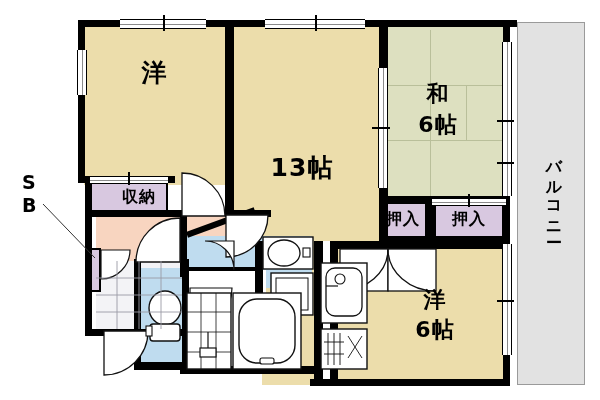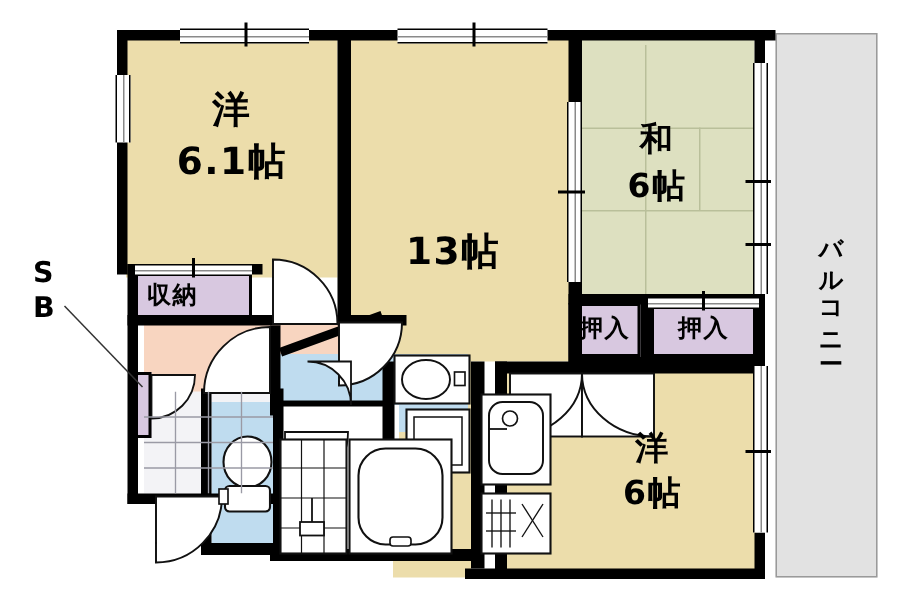--- a/index.html
+++ b/index.html
@@ -82,21 +82,21 @@
   <div class="fill" style="left:517px;top:22px;width:68px;height:363px;background:#e2e2e2;border:1px solid #9a9a9a;"></div>
 
   <div class="tat" style="left:388px;top:85px;width:115px;height:1px;"></div>
   <div class="tat" style="left:430px;top:85px;width:1px;height:111px;"></div>
   <div class="tat" style="left:388px;top:140px;width:43px;height:1px;"></div>
   <div class="tat" style="left:430px;top:140px;width:73px;height:1px;"></div>
   <div class="tat" style="left:466px;top:85px;width:1px;height:55px;"></div>
   <div class="tat" style="left:430px;top:30px;width:1px;height:55px;"></div>
 
   <div class="abs" style="left:90px;top:180px;width:78px;height:36px;background:#d8c8e0;border:2.5px solid #000;"></div>
-  <div class="lbl lbl-sm" style="left:76px;top:189px;width:78px;">収納</div>
+  <div class="lbl lbl-sm" style="left:100px;top:189px;width:78px;">収納</div>
 
   <div class="abs" style="left:379px;top:202px;width:48px;height:36px;background:#d8c8e0;border:2.5px solid #000;"></div>
   <div class="lbl lbl-sm" style="left:379px;top:211px;width:48px;">押入</div>
 
   <div class="abs" style="left:434px;top:202px;width:70px;height:36px;background:#d8c8e0;border:2.5px solid #000;"></div>
   <div class="lbl lbl-sm" style="left:434px;top:211px;width:70px;">押入</div>
 
   <div class="abs" style="left:90px;top:248px;width:11px;height:44px;background:#d8c8e0;border:2px solid #000;"></div>
 
   <div class="wall" style="left:78px;top:20px;width:310px;height:7px;"></div>
@@ -237,21 +237,20 @@
       <line x1="0" y1="17" x2="86" y2="17"></line>
         <line x1="0" y1="34" x2="86" y2="34"></line>
       <line x1="0" y1="51" x2="86" y2="51"></line>
       <line x1="21" y1="0" x2="21" y2="68"></line>
         <line x1="43" y1="0" x2="43" y2="68"></line>
       <line x1="65" y1="0" x2="65" y2="68"></line>
     </g>
   </svg>
 
   <div class="lbl lbl-big" style="left:84px;top:60px;width:141px;">洋</div>
-  <div class="lbl lbl-big" style="left:84px;top:95px;width:141px;">6.1帖</div>
 
   <div class="lbl lbl-big" style="left:234px;top:155px;width:136px;">13帖</div>
 
   <div class="lbl lbl-mid" style="left:388px;top:82px;width:100px;">和</div>
   <div class="lbl lbl-mid" style="left:388px;top:113px;width:100px;">6帖</div>
 
   <div class="lbl lbl-mid" style="left:380px;top:288px;width:110px;">洋</div>
   <div class="lbl lbl-mid" style="left:380px;top:318px;width:110px;">6帖</div>
 
   <div class="lbl lbl-sm vert" style="left:538px;top:148px;width:24px;">バルコニー</div>

